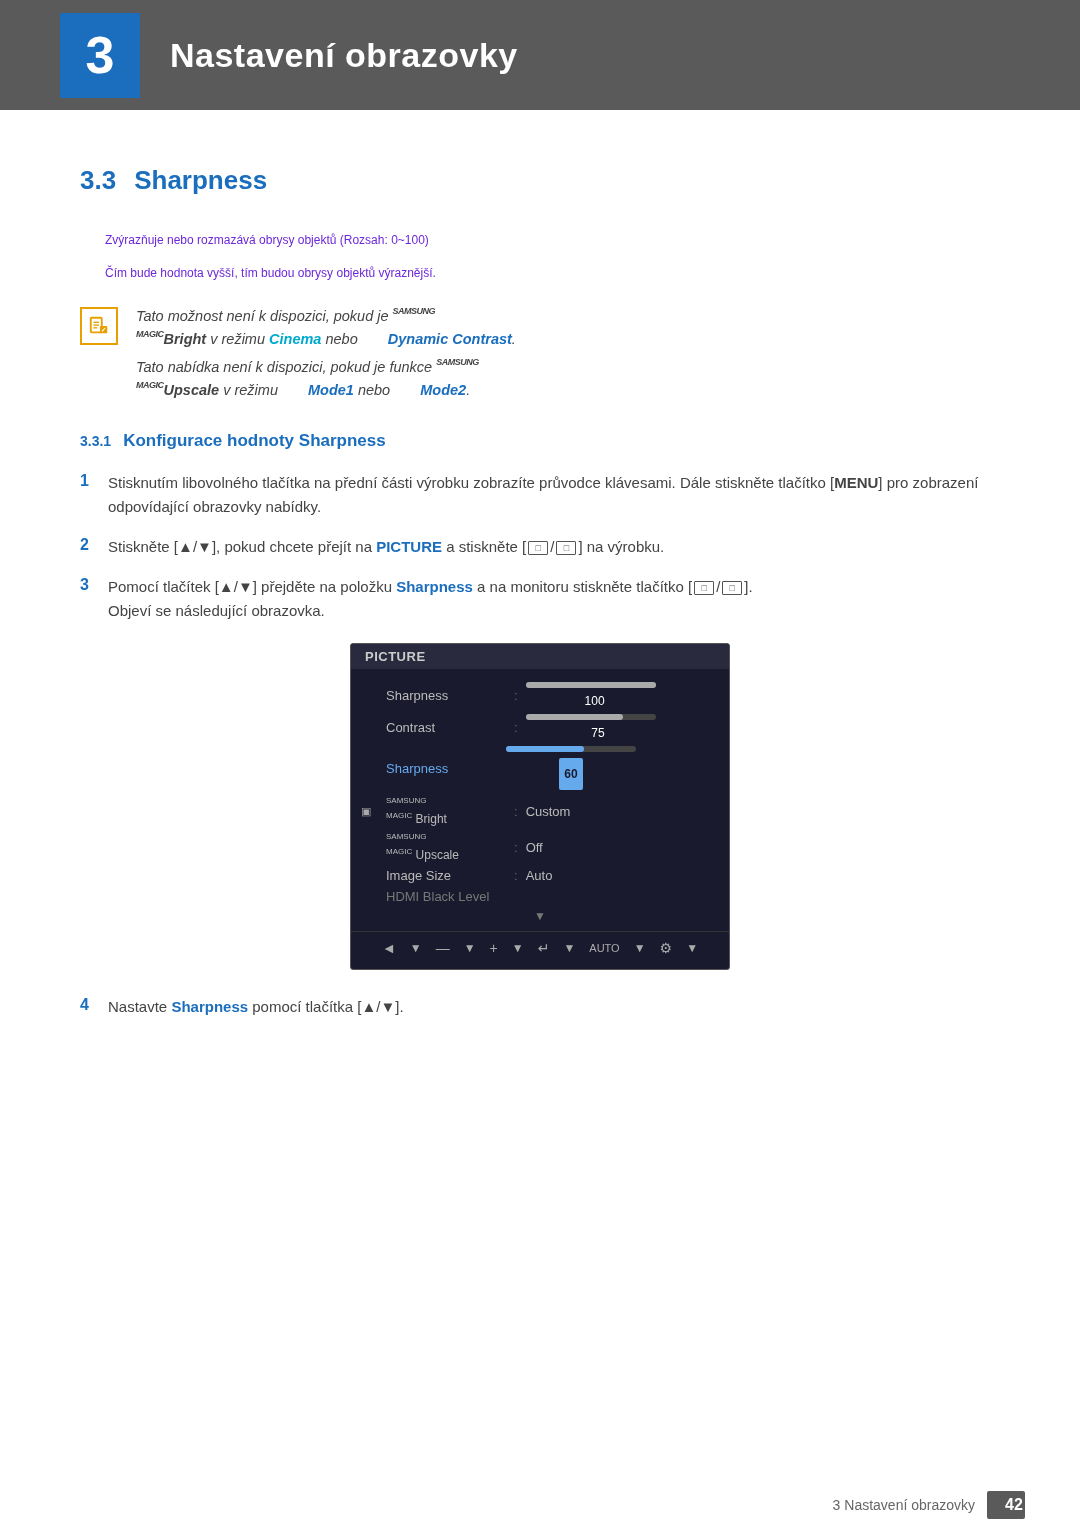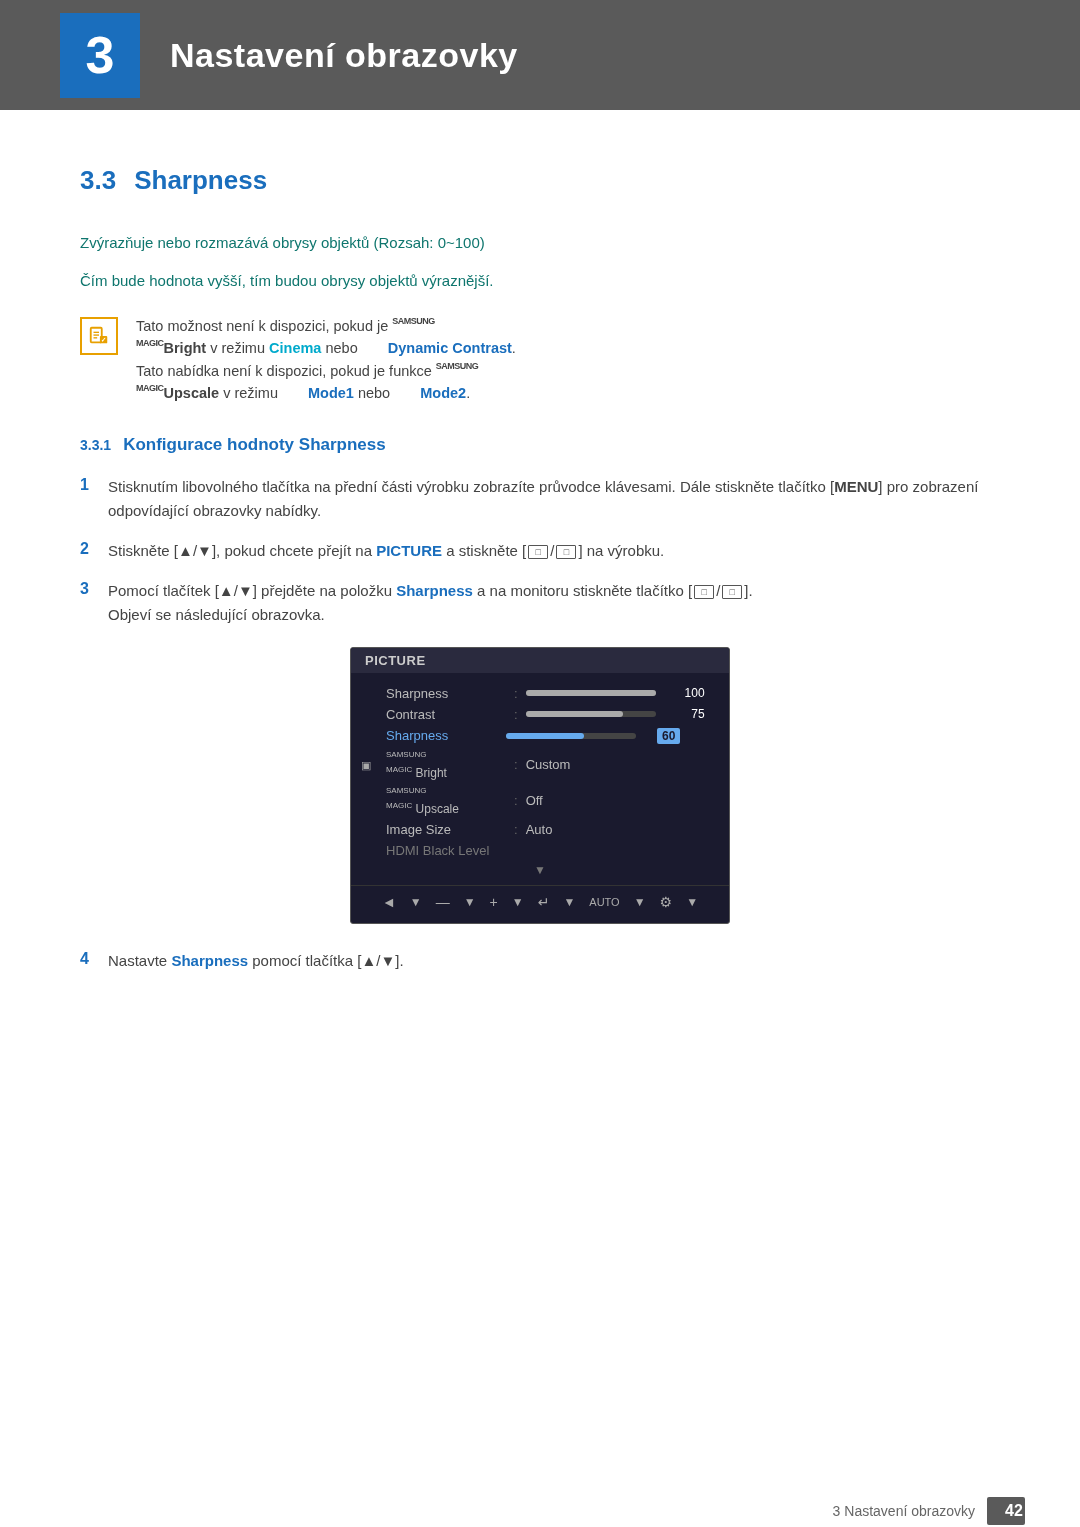--- a/index.html
+++ b/index.html
@@ -69,24 +69,25 @@
     }
 
     .section-title {
       color: #1a6ebd;
       font-size: 26px;
       font-weight: bold;
     }
 
     
     .body-text {
-      font-size: 15px;
-      color: #0f766e;
+      font-size: 12px;
+      color: #6d28d9;
       line-height: 1.6;
       margin-bottom: 14px;
+      margin-left: 25px;
     }
 
     
     .note-box {
       display: flex;
       align-items: flex-start;
       margin: 22px 0 28px 0;
       gap: 18px;
     }
 
@@ -102,20 +103,22 @@
     }
 
     .note-icon svg {
       width: 22px;
       height: 22px;
     }
 
     .note-content {
       display: flex;
       flex-direction: column;
+      gap: 6px;
+      font-style: italic;
     }
 
     .note-line {
       font-size: 14.5px;
       color: #444;
       line-height: 1.55;
     }
 
     .note-line .highlight-cyan {
       color: #00aacc;
@@ -226,21 +229,22 @@
       margin: 0 8px;
     }
 
     .menu-item-value {
       color: #bbb;
     }
 
     .menu-bar-container {
       display: flex;
       align-items: center;
-      gap: 21px;
+      gap: 6px;
+      flex-direction: column;
     }
 
     .bar-track {
       width: 130px;
       height: 6px;
       background: #444;
       border-radius: 3px;
       overflow: visible;
       position: relative;
     }
@@ -260,21 +264,21 @@
     .bar-value {
       color: #fff;
       font-size: 12px;
       min-width: 28px;
       text-align: right;
     }
 
     .bar-value-box {
       background: #6ae;
       color: #1a1a2e;
-      padding: 1px 5px;
+      padding: 9px 5px;
       border-radius: 2px;
       font-size: 12px;
       font-weight: bold;
     }
 
     .menu-icon-row {
       display: flex;
       align-items: center;
       justify-content: center;
       gap: 14px;
@@ -297,21 +301,21 @@
     .mini-brand {
       font-size: 9px;
       vertical-align: top;
       font-weight: bold;
       letter-spacing: -0.5px;
     }
 
     
     .page-footer {
       position: absolute;
-      bottom: 2px;
+      bottom: 8px;
       right: 55px;
       display: flex;
       align-items: center;
       gap: 12px;
     }
 
     .footer-text {
       font-size: 14px;
       color: #666;
     }

